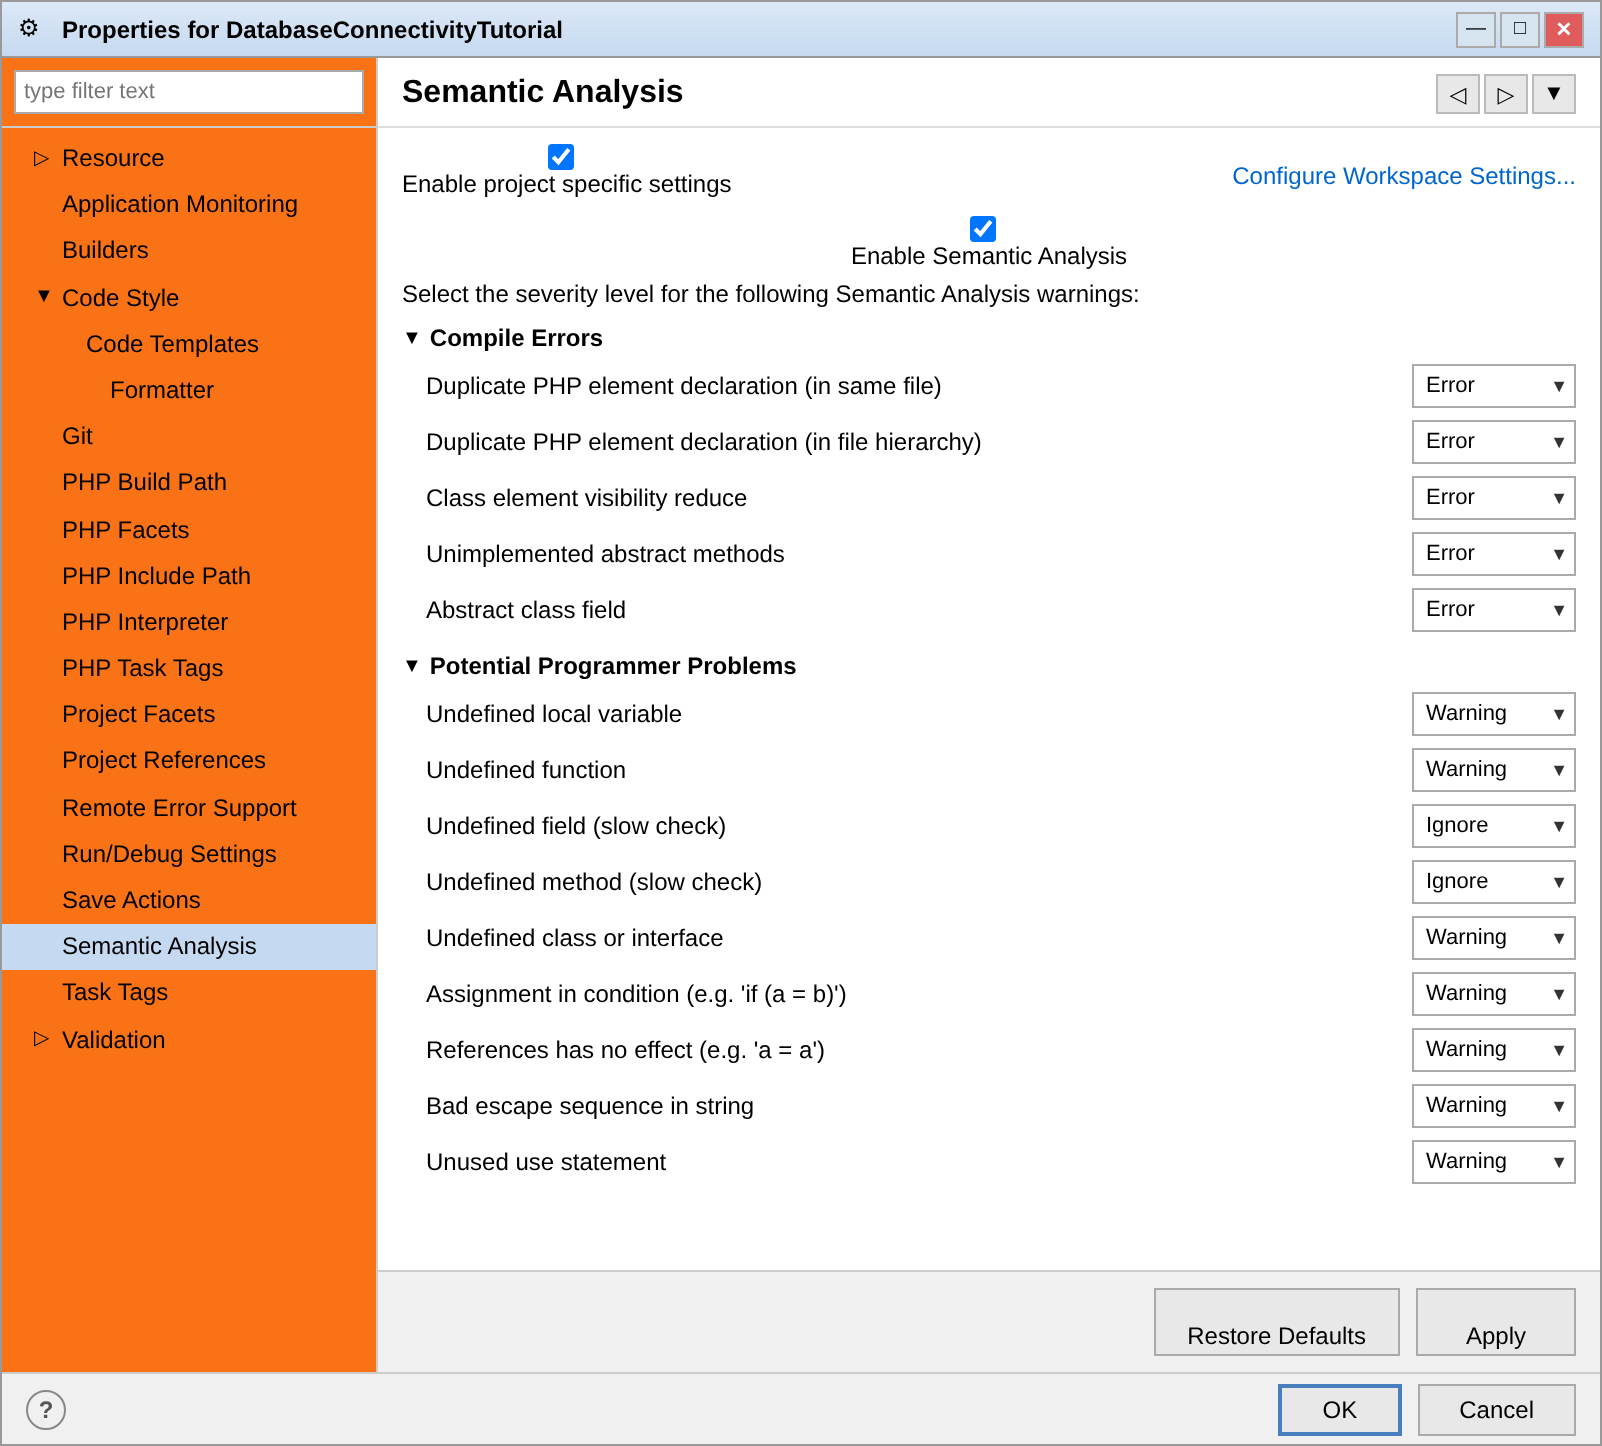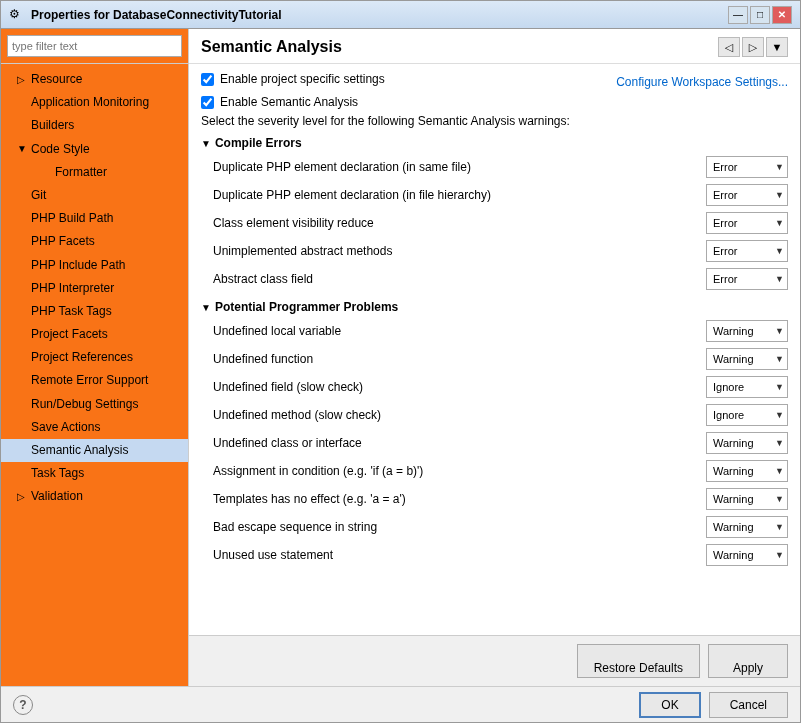--- a/index.html
+++ b/index.html
@@ -145,20 +145,21 @@
     }
     .panel-body {
       flex: 1;
       overflow-y: auto;
       padding: 8px 12px;
     }
     .checkbox-row {
       display: flex;
       align-items: center;
       margin-bottom: 5px;
+      flex-direction: column;
     }
     .checkbox-row input[type=checkbox] {
       margin-right: 6px;
     }
     .checkbox-row label {
       font-size: 12px;
     }
     .configure-link {
       color: #0066cc;
       text-decoration: none;
@@ -315,20 +316,24 @@
             <span>Application Monitoring</span>
           </div>
           <div class="tree-item">
             <span class="tree-arrow"></span>
             <span>Builders</span>
           </div>
           <div class="tree-item">
             <span class="tree-arrow">▼</span>
             <span>Code Style</span>
           </div>
+          <div class="tree-item indent1">
+            <span class="tree-arrow"></span>
+            <span>Code Templates</span>
+          </div>
           <div class="tree-item indent2">
             <span class="tree-arrow"></span>
             <span>Formatter</span>
           </div>
           <div class="tree-item">
             <span class="tree-arrow"></span>
             <span>Git</span>
           </div>
           <div class="tree-item">
             <span class="tree-arrow"></span>
@@ -462,21 +467,21 @@
               </div>
               <div class="setting-row">
                 <span class="setting-label">Undefined class or interface</span>
                 <div class="select-wrapper"><select class="setting-select"><option value="Error">Error</option><option value="Warning" selected="">Warning</option><option value="Ignore">Ignore</option></select></div>
               </div>
               <div class="setting-row">
                 <span class="setting-label">Assignment in condition (e.g. 'if (a = b)')</span>
                 <div class="select-wrapper"><select class="setting-select"><option value="Error">Error</option><option value="Warning" selected="">Warning</option><option value="Ignore">Ignore</option></select></div>
               </div>
               <div class="setting-row">
-                <span class="setting-label">Templates has no effect (e.g. 'a = a')</span>
+                <span class="setting-label">References has no effect (e.g. 'a = a')</span>
                 <div class="select-wrapper"><select class="setting-select"><option value="Error">Error</option><option value="Warning" selected="">Warning</option><option value="Ignore">Ignore</option></select></div>
               </div>
               <div class="setting-row">
                 <span class="setting-label">Bad escape sequence in string</span>
                 <div class="select-wrapper"><select class="setting-select"><option value="Error">Error</option><option value="Warning" selected="">Warning</option><option value="Ignore">Ignore</option></select></div>
               </div>
               <div class="setting-row">
                 <span class="setting-label">Unused use statement</span>
                 <div class="select-wrapper"><select class="setting-select"><option value="Error">Error</option><option value="Warning" selected="">Warning</option><option value="Ignore">Ignore</option></select></div>
               </div>

